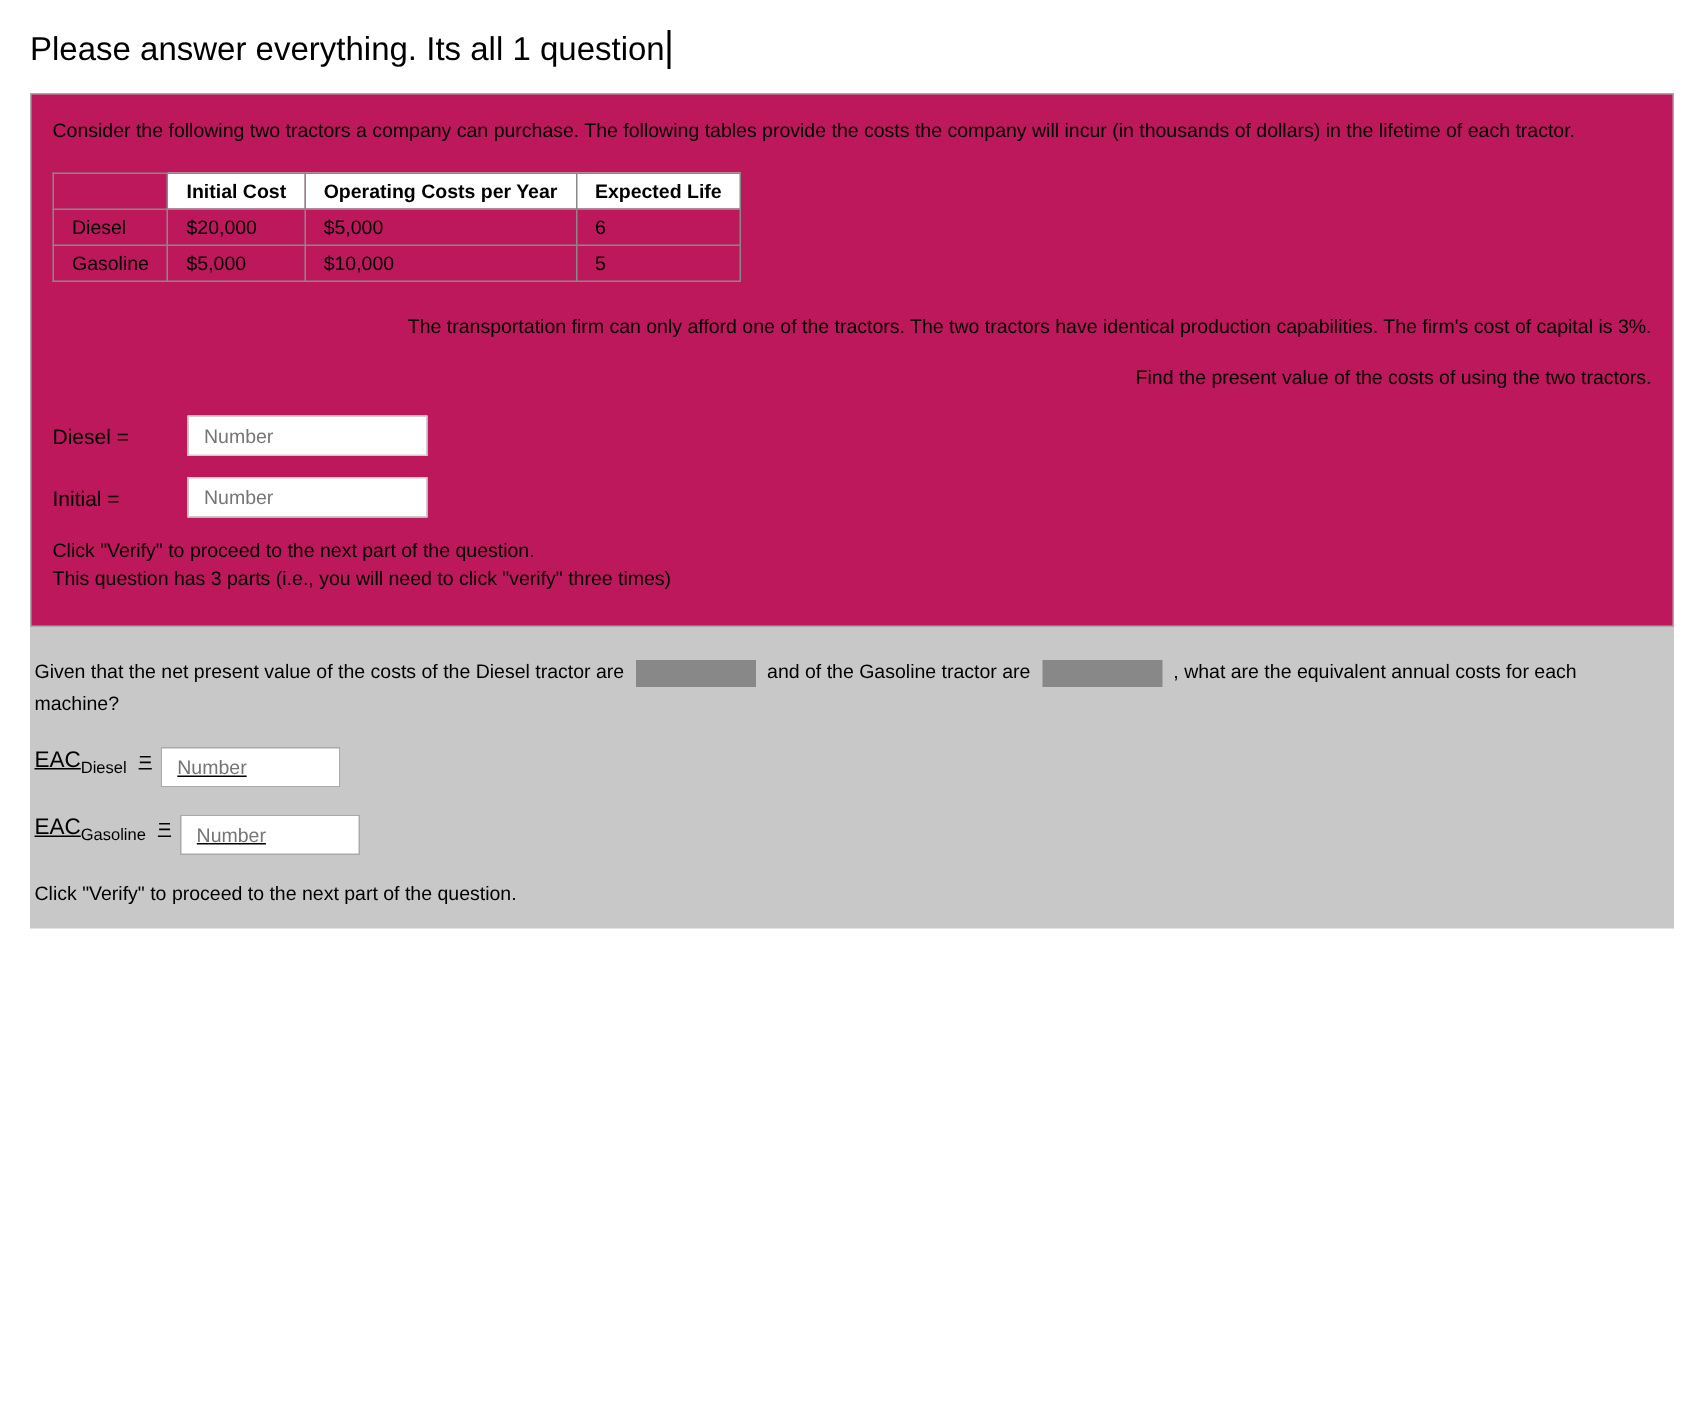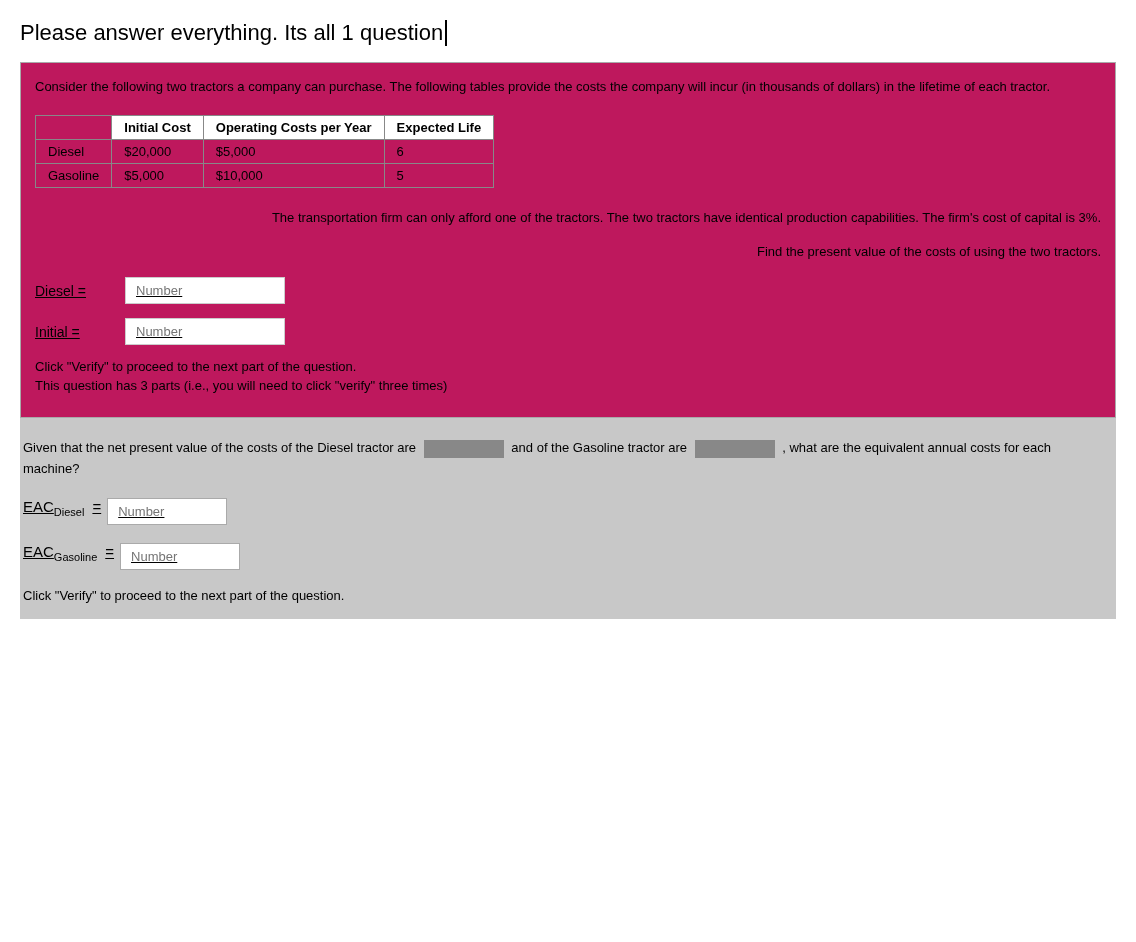--- a/index.html
+++ b/index.html
@@ -57,21 +57,20 @@
       margin-bottom: 14px;
       line-height: 1.6;
       text-align: right;
     }
 
     .input-row {
       display: flex;
       align-items: center;
       margin-bottom: 14px;
       font-size: 14px;
-      text-decoration: underline;
     }
     .input-label {
       min-width: 90px;
       font-size: 14px;
     }
     .number-input {
       border: 1px solid #ccc;
       padding: 5px 10px;
       font-size: 13px;
       width: 160px;

